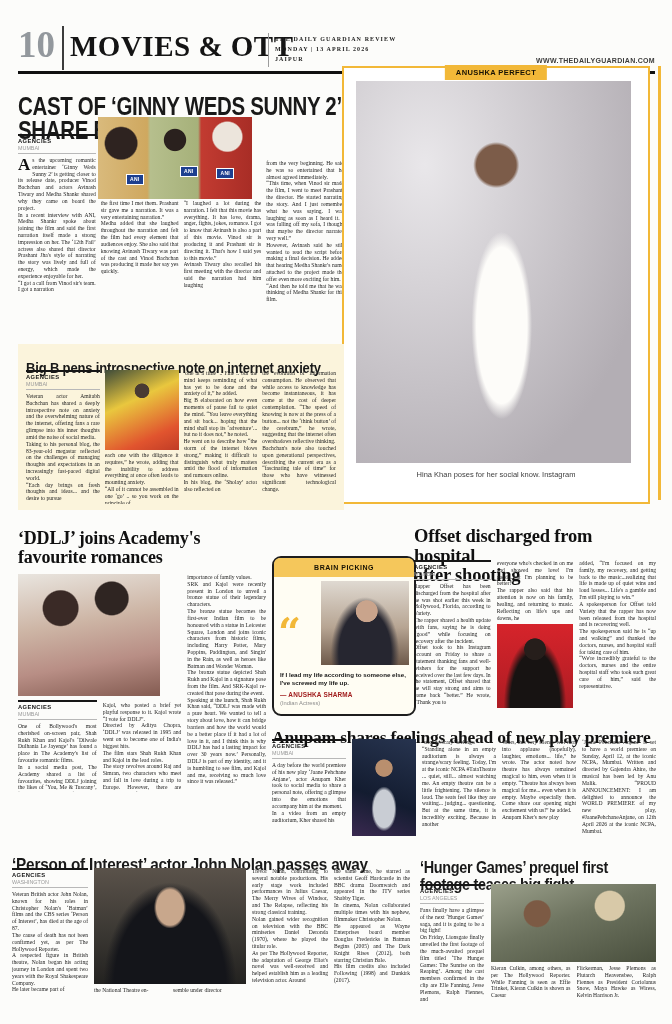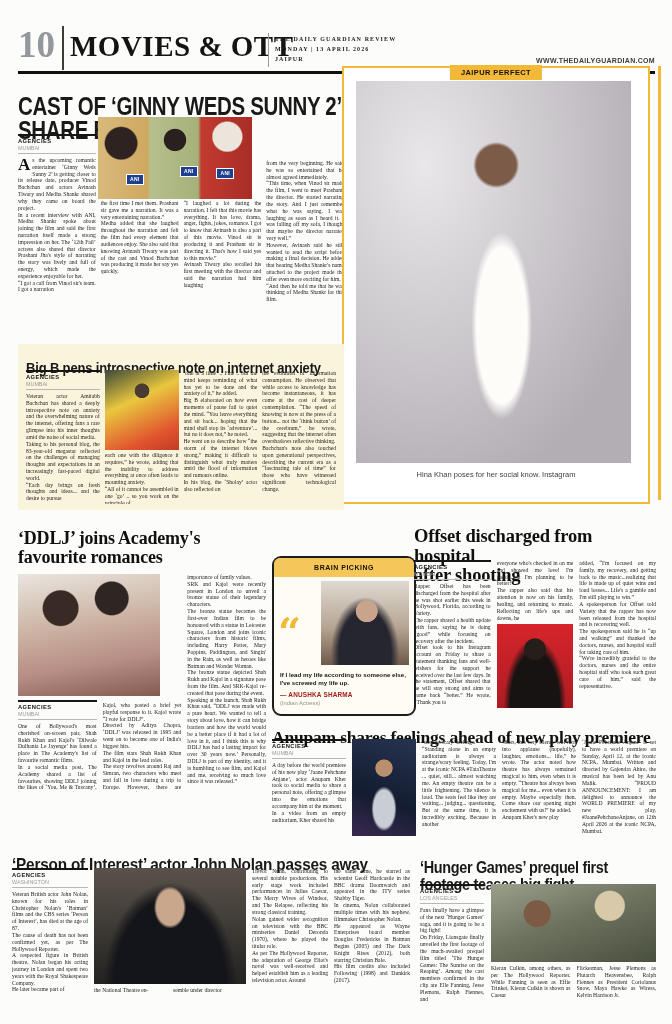--- a/index.html
+++ b/index.html
@@ -182,21 +182,21 @@
         <div class="sp-by"></div>
         <div class="bt">from the very beginning. He said he was so entertained that he almost agreed immediately.
 “This time, when Vinod sir made the film, I went to meet Prashant, the director. He started narrating the story. And I just remember what he was saying. I was laughing as soon as I heard it. I was falling off my sofa, I thought that maybe the director narrates very well.”
 However, Avinash said he still wanted to read the script before making a final decision. He added that hearing Medha Shankr's name attached to the project made the offer even more exciting for him.
 “And then he told me that he was thinking of Medha Shankr for this film.</div>
       </div>
     </div>
   </section>
 
   <aside class="picbox">
-    <div class="tab">JAIPUR PERFECT</div>
+    <div class="tab">ANUSHKA PERFECT</div>
     <div class="photo hina"></div>
     <div class="piccap">Hina Khan poses for her social know. Instagram</div>
   </aside>
   <div class="edge-accent"></div>
 
   <section class="bigb">
     <h2 class="hc hl">Big B pens introspective note on internet anxiety</h2>
     <div class="row cols">
       <div class="col">
         <div class="byline">

